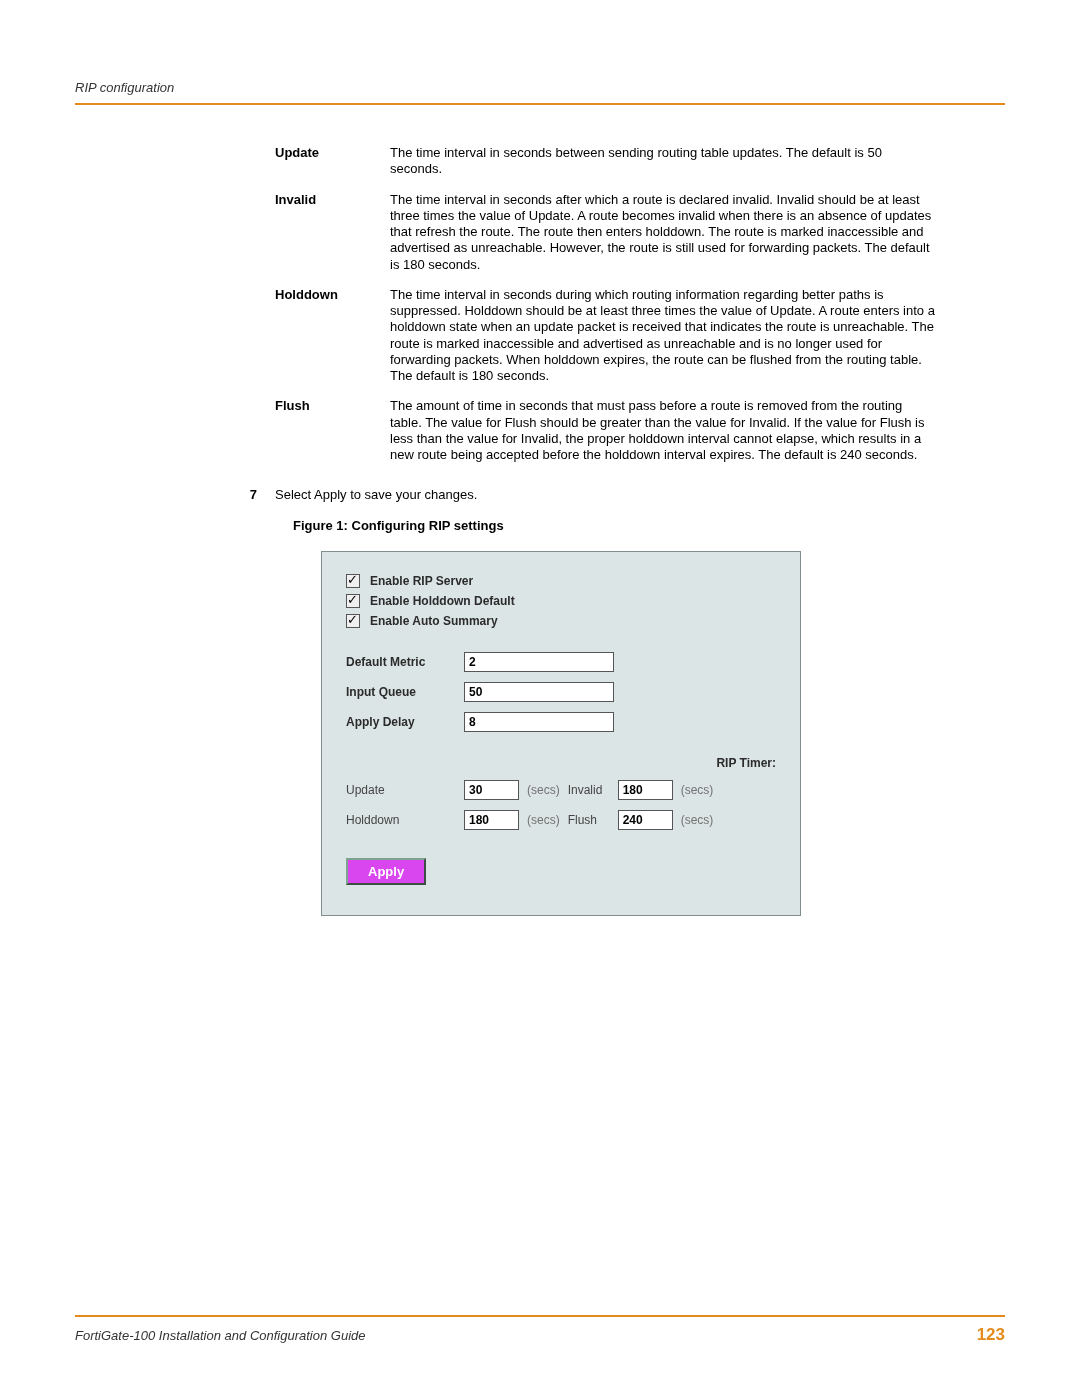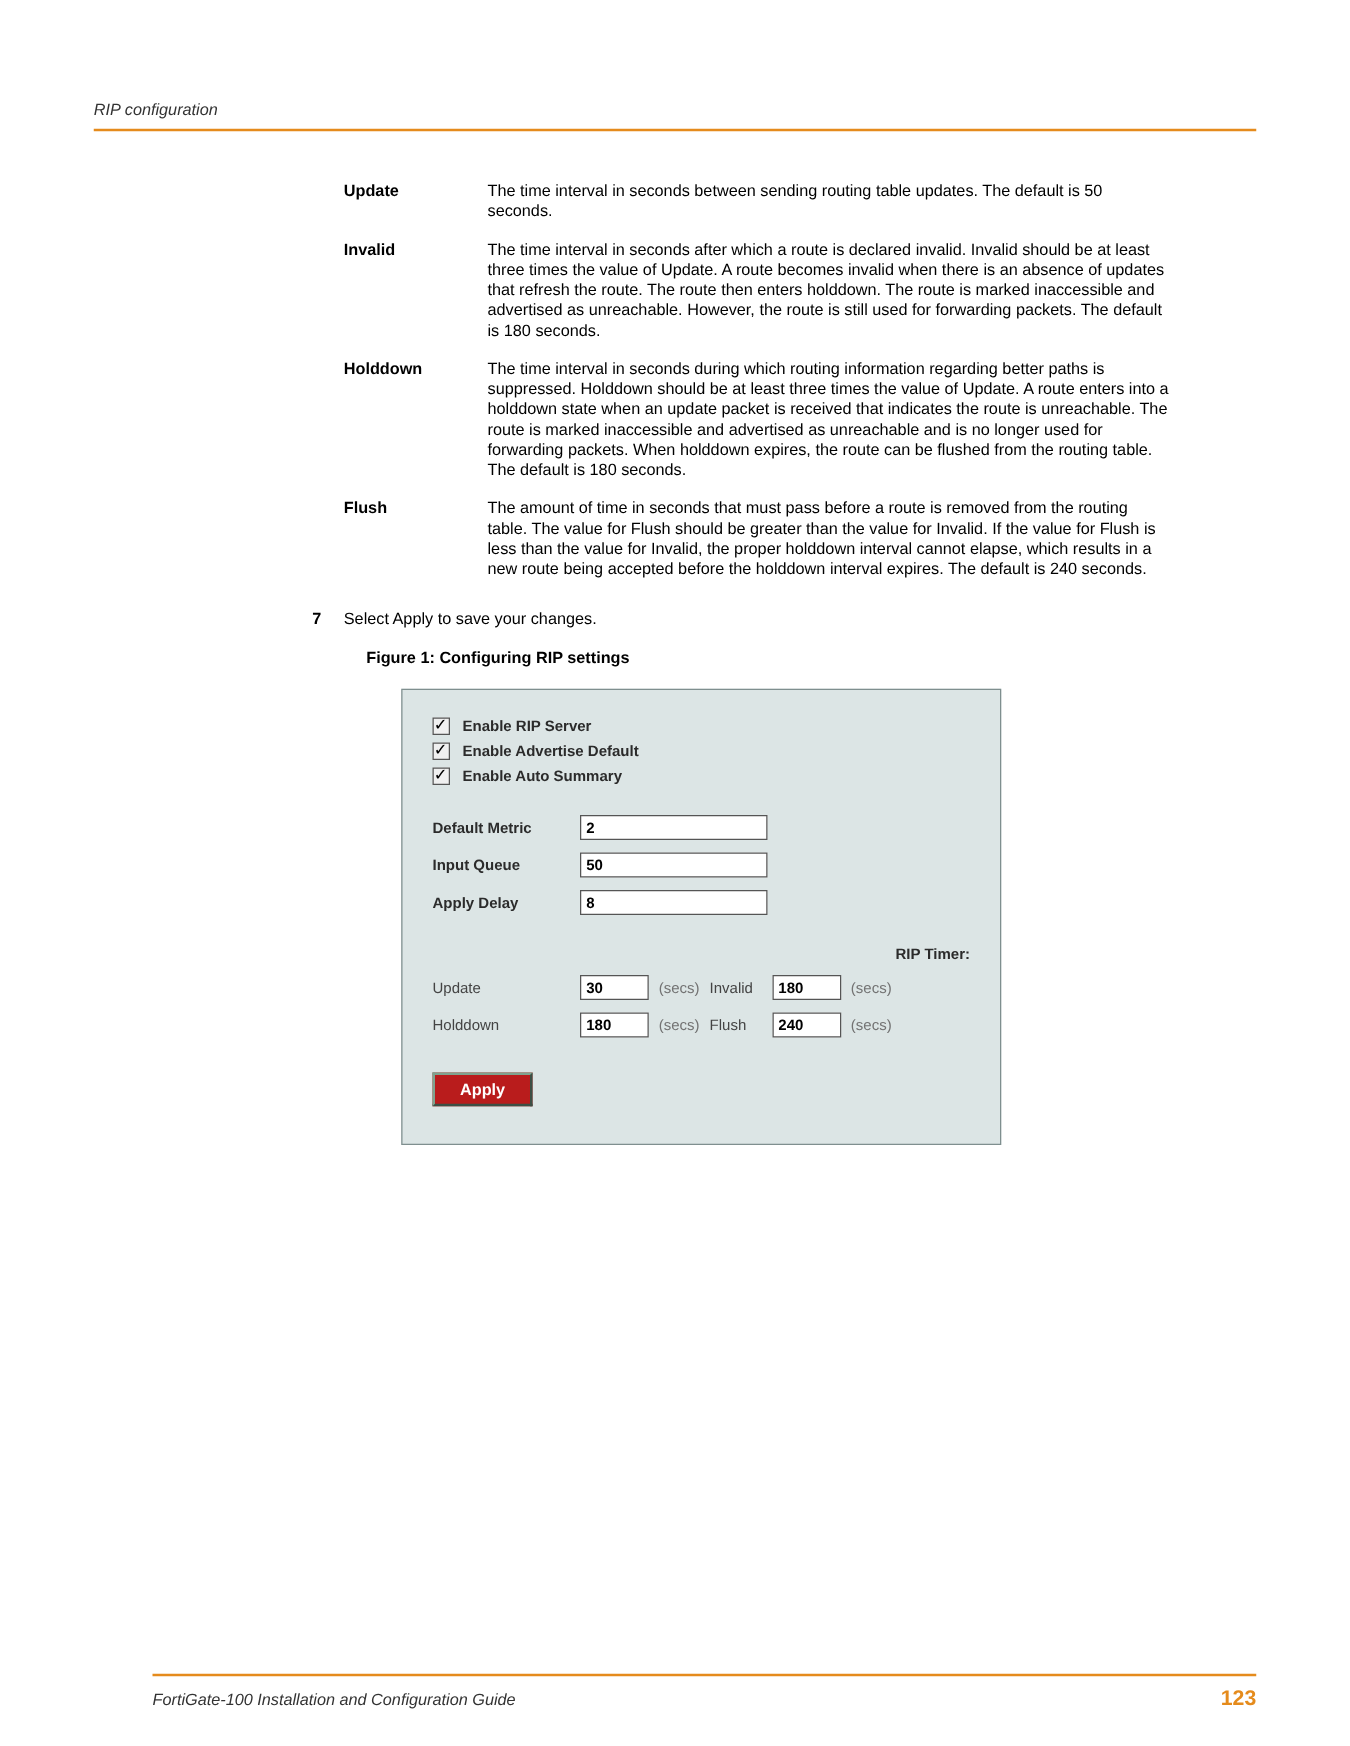--- a/index.html
+++ b/index.html
@@ -117,34 +117,33 @@
     font-weight: bold;
   }
   .w-wide { width: 150px; }
   .w-narrow { width: 55px; }
   .unit { color:#737373; margin: 0 8px; font-size:12px; }
   .sub-label { color:#444; width: 50px; }
   .sect-title { font-weight: bold; margin: 24px 0 10px 0; text-align: right; }
   .apply-btn {
     margin-top: 18px;
     display: inline-block;
-    background: #b91c1c;
+    background: #d946ef;
     color: #fff;
     font-weight: bold;
     font-family: Verdana, Arial, sans-serif;
     font-size: 13px;
     padding: 4px 20px;
     border: 2px outset #7fa38f;
   }
   .footer {
     position: absolute;
-    bottom: 28px;
+    bottom: 52px;
     left: 75px;
     right: 75px;
-    margin-left: 47px;
   }
   .hr-orange-footer {
     border: none;
     border-top: 2px solid #e58b1c;
     margin: 0 0 8px 0;
   }
   .footer-row {
     display: flex;
     justify-content: space-between;
     align-items: baseline;
@@ -187,21 +186,21 @@
 
   <div class="figure-wrap">
     <div class="figure">
 
       <div class="chk-row">
         <span class="chk"></span>
         <span class="chk-label">Enable RIP Server</span>
       </div>
       <div class="chk-row">
         <span class="chk"></span>
-        <span class="chk-label">Enable Advertise Default</span>
+        <span class="chk-label">Enable Holddown Default</span>
       </div>
       <div class="chk-row">
         <span class="chk"></span>
         <span class="chk-label">Enable Auto Summary</span>
       </div>
 
       <div class="form-group">
         <div class="form-row">
           <div class="form-label">Default Metric</div>
           <input class="form-input w-wide" value="2" style="">

